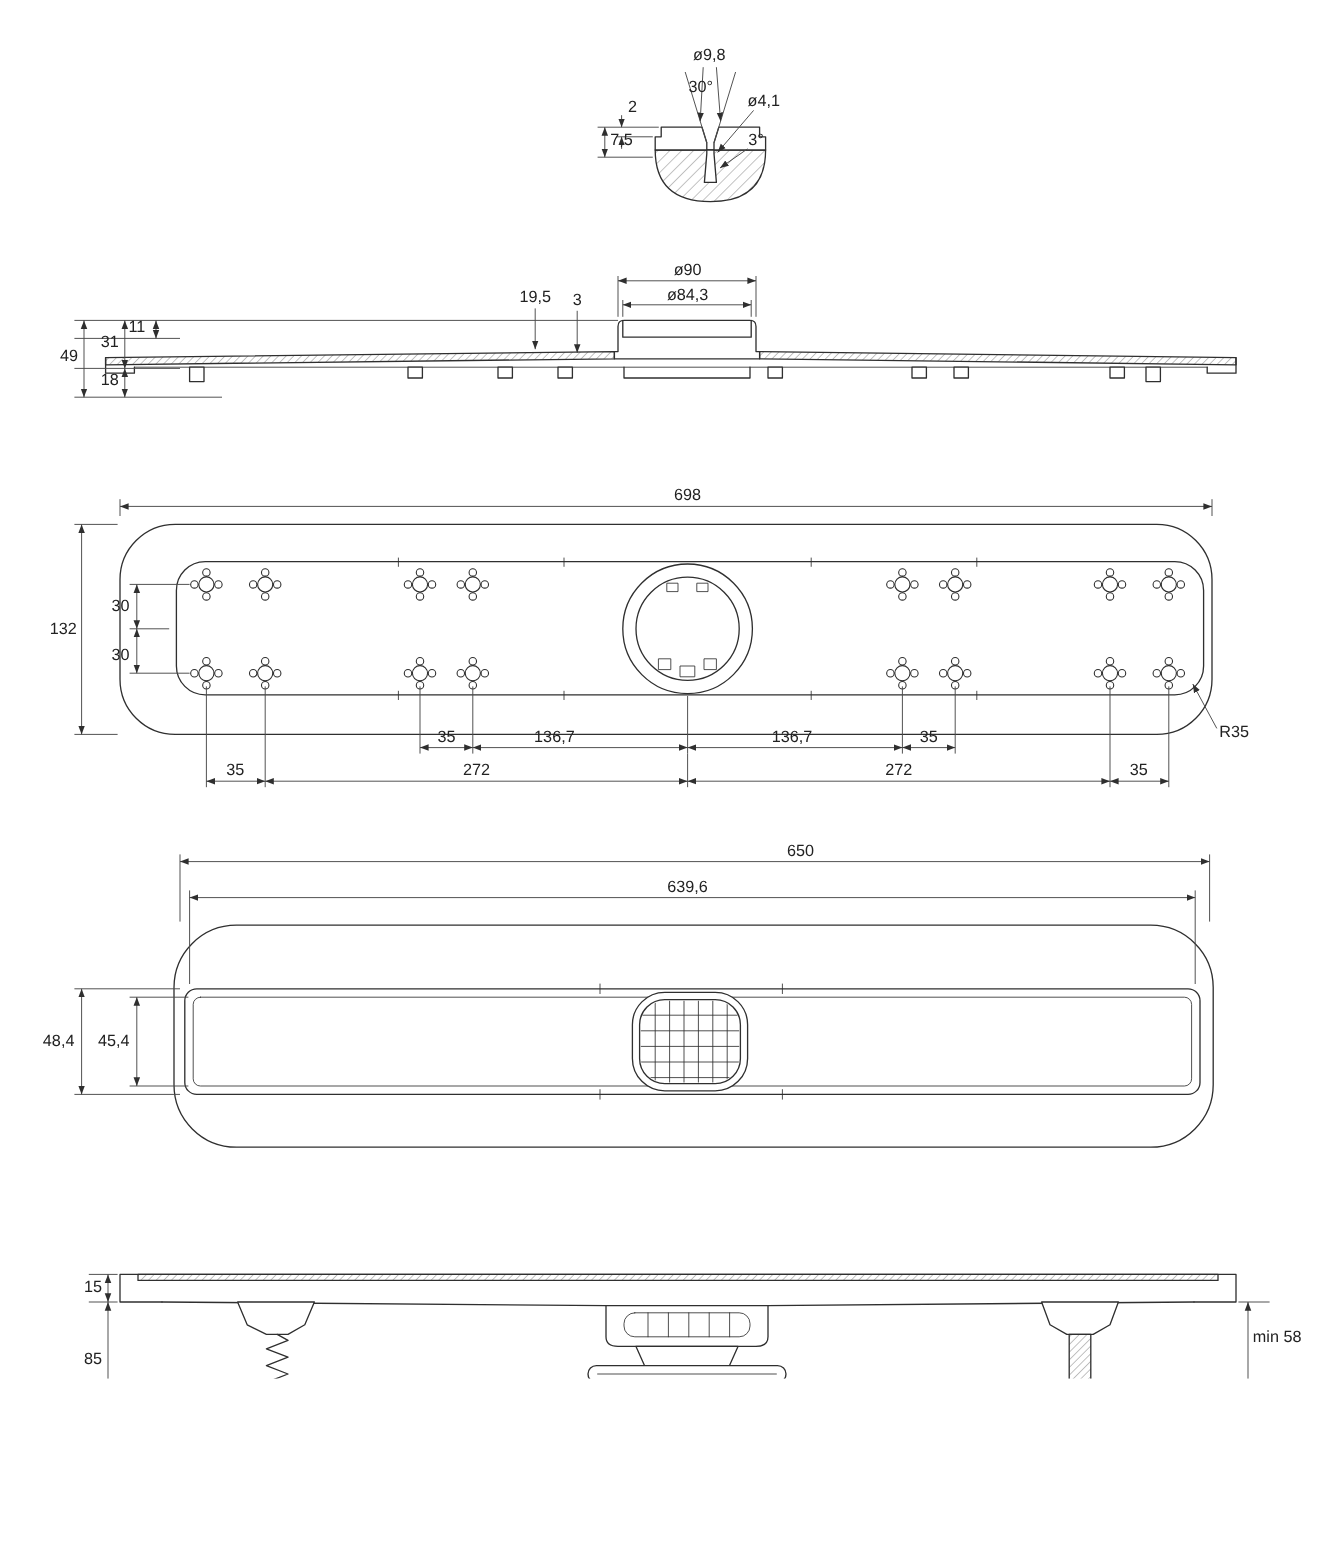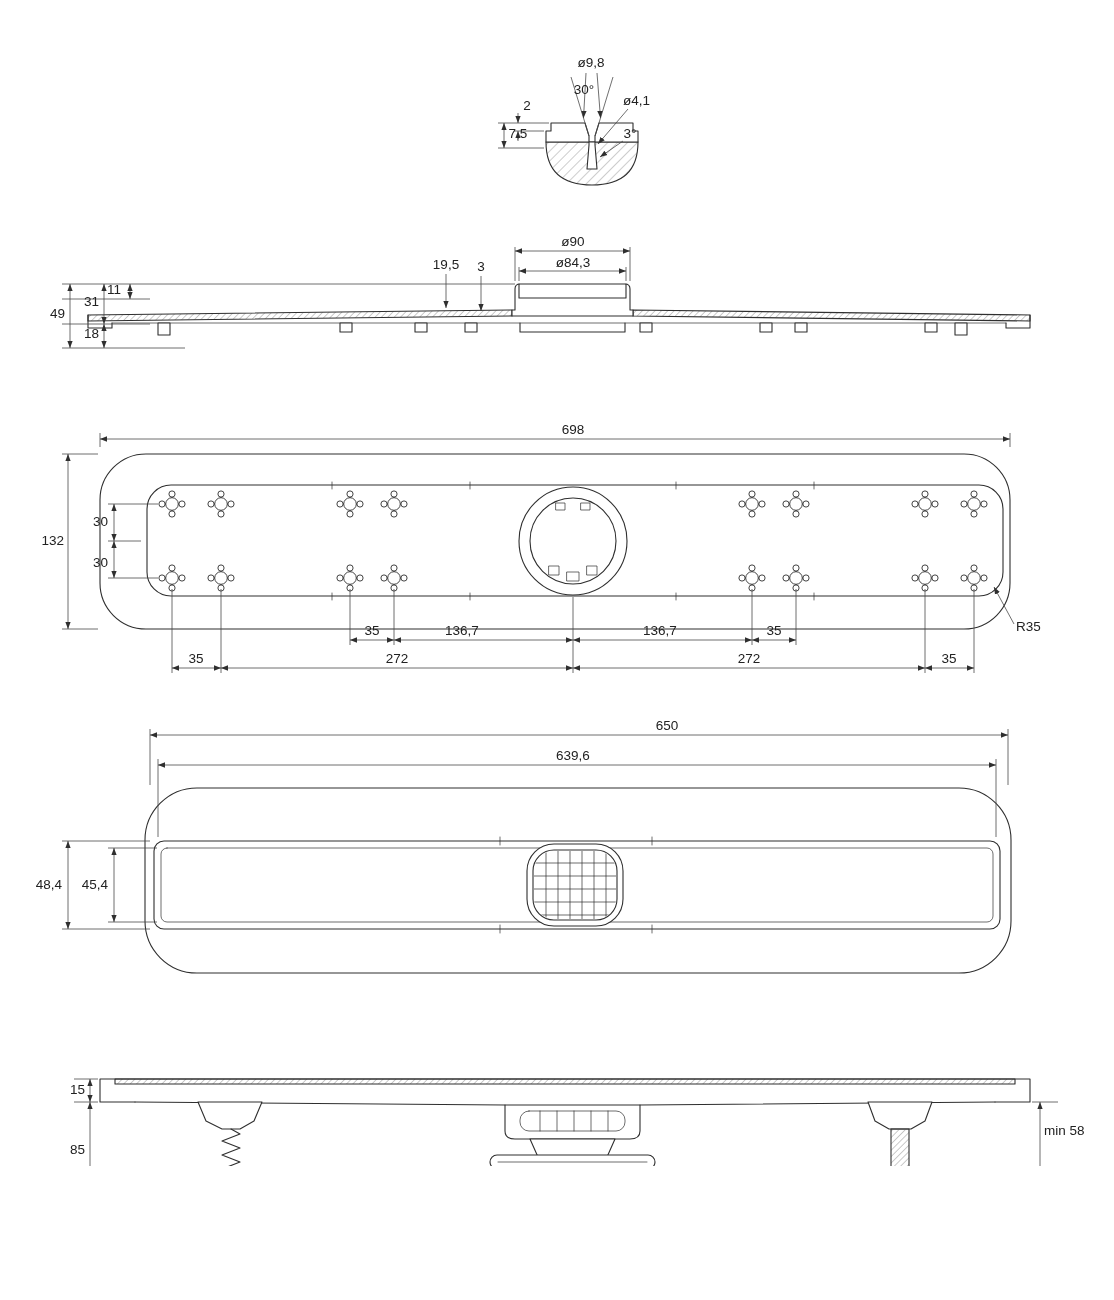--- a/index.html
+++ b/index.html
@@ -1,16 +1,16 @@
 <!DOCTYPE html>
 <html><head>
 <meta charset="utf-8">
 <style>
   html,body{margin:0;padding:0;background:#ffffff;}
-  .sheet{position:relative;width:1114px;height:1149px;background:#ffffff;overflow:hidden;margin-top:17px;}
+  .sheet{position:relative;width:1114px;height:1149px;background:#ffffff;overflow:hidden;}
   svg{display:block;}
   .ln  {fill:none;stroke:#2f2f2f;stroke-width:1.1;stroke-linejoin:round;stroke-linecap:round;}
   .lnt {fill:none;stroke:#2f2f2f;stroke-width:0.7;stroke-linejoin:round;stroke-linecap:round;}
   .wf  {fill:#ffffff;stroke:#2f2f2f;stroke-width:1.1;stroke-linejoin:round;}
   .hs  {stroke:#2f2f2f;stroke-width:1.1;stroke-linejoin:round;}
   .bosc{fill:#ffffff;stroke:#2f2f2f;stroke-width:0.9;}
   .bln {fill:none;stroke:#2f2f2f;stroke-width:0.8;}
   .dim {fill:none;stroke:#4a4a4a;stroke-width:0.8;}
   .ctr {fill:none;stroke:#8a8a8a;stroke-width:0.6;}
   .dtxt{font-family:"Liberation Sans",sans-serif;font-size:13.5px;fill:#222222;}

